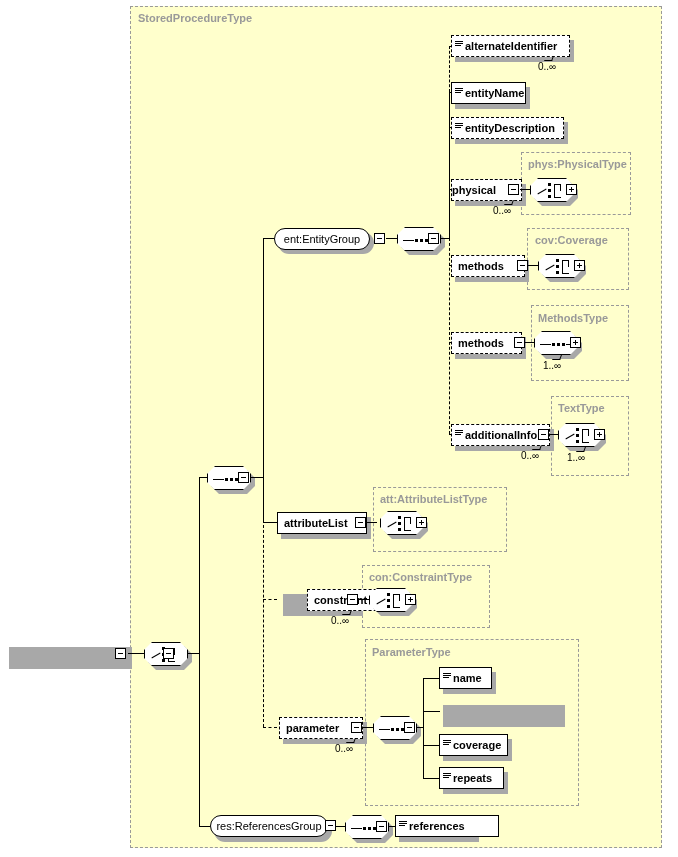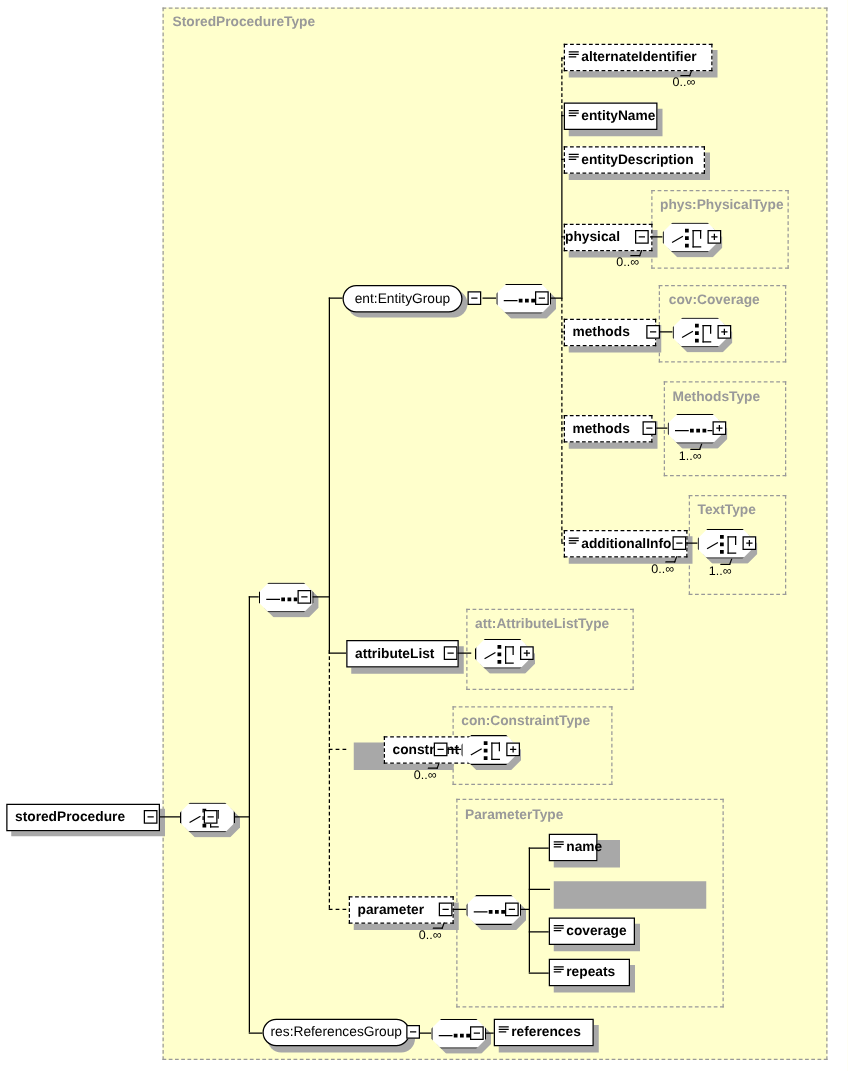--- a/index.html
+++ b/index.html
@@ -70,23 +70,20 @@
 </style>
 </head>
 <body>
 
 <div id="stage">
 
   <div class="typebox" style="left:130px;top:6px;width:532px;height:842px;"></div>
   <div class="typelabel" style="left:138px;top:12px;">StoredProcedureType</div>
 
   <div class="shadow" style="left:9px;top:647px;width:123px;height:22px;"></div>
-  <div class="node" style="left:5px;top:643px;width:123px;">
-    <span class="lbl" style="padding-left:6px;">storedProcedure</span>
-  </div>
   <div class="exp" style="left:115px;top:648px;"></div>
 
   <div class="ln h" style="left:128px;top:653px;width:16px;"></div>
 
   <div class="comp-sh" style="left:148px;top:646px;"></div>
   <div class="comp" style="left:144px;top:642px;">
     <div class="chg">
       <span class="sl"></span>
       <span class="dot" style="top:0;"></span>
         <span class="dot" style="top:6px;"></span>
@@ -357,21 +354,21 @@
         <span class="d" style="left:22px;"></span>
       <span class="bar" style="left:26px;width:8px;"></span>
     </div>
   </div>
   <div class="exp" style="left:404px;top:722px;"></div>
   <div class="ln h" style="left:416px;top:727px;width:8px;"></div>
   <div class="ln v" style="left:423px;top:678px;height:100px;"></div>
 
   <div class="ln h" style="left:423px;top:678px;width:17px;"></div>
   <div class="shadow" style="left:443px;top:672px;width:53px;height:22px;"></div>
-  <div class="node" style="left:439px;top:667px;width:39px;">
+  <div class="node" style="left:439px;top:667px;width:53px;">
     <span class="attr-glyph">
         <i></i>
         <i></i>
         <i></i>
       </span>
     <span class="lbl">name</span>
   </div>
 
   <div class="ln h" style="left:423px;top:711px;width:17px;"></div>
   <div class="shadow" style="left:443px;top:705px;width:122px;height:22px;"></div>
@@ -412,21 +409,21 @@
       <span class="bar" style="left:0;width:11px;"></span>
       <span class="d" style="left:12px;"></span>
         <span class="d" style="left:17px;"></span>
         <span class="d" style="left:22px;"></span>
       <span class="bar" style="left:26px;width:8px;"></span>
     </div>
   </div>
   <div class="exp" style="left:376px;top:821px;"></div>
   <div class="ln h" style="left:388px;top:826px;width:8px;"></div>
   <div class="shadow" style="left:399px;top:820px;width:80px;height:22px;"></div>
-  <div class="node" style="left:395px;top:815px;width:80px;">
+  <div class="node" style="left:395px;top:815px;width:104px;">
     <span class="attr-glyph">
         <i></i>
         <i></i>
         <i></i>
       </span>
     <span class="lbl">references</span>
   </div>
 
 </div>
 

